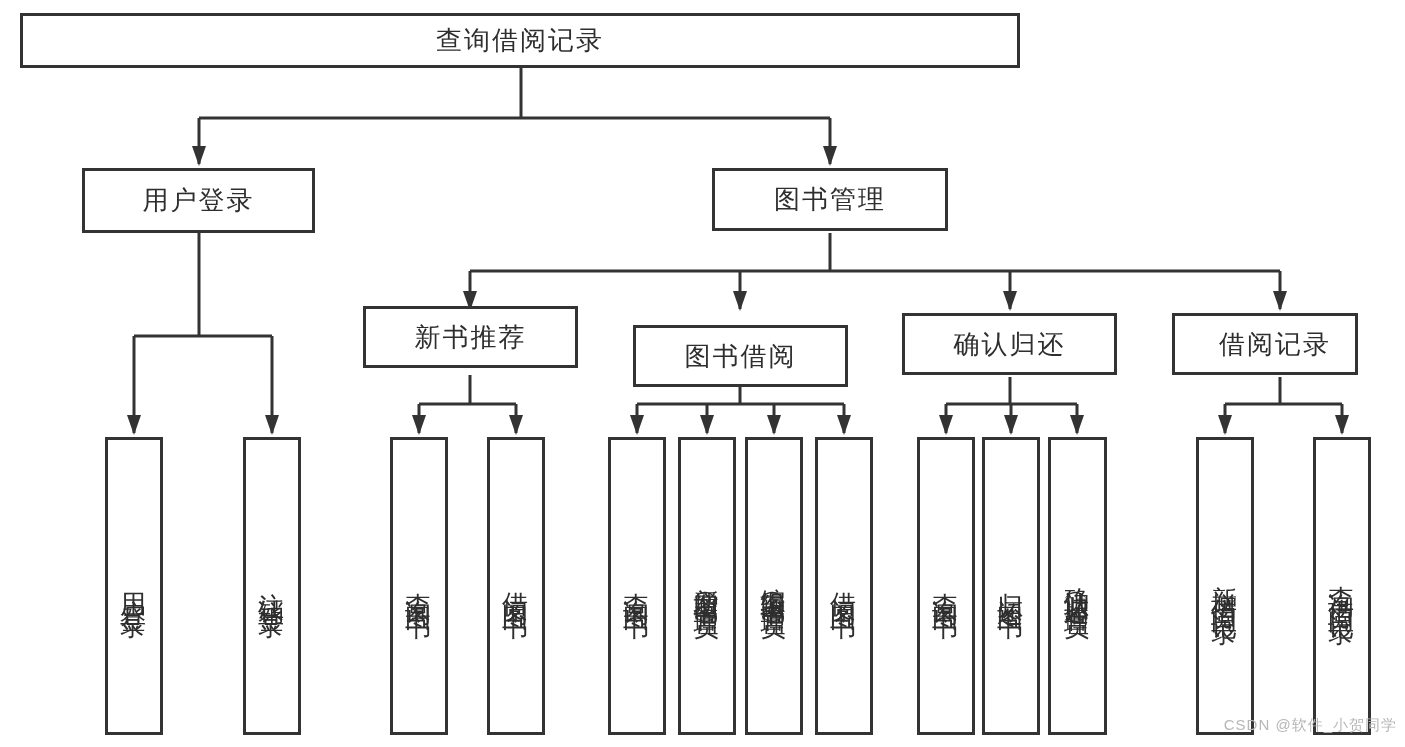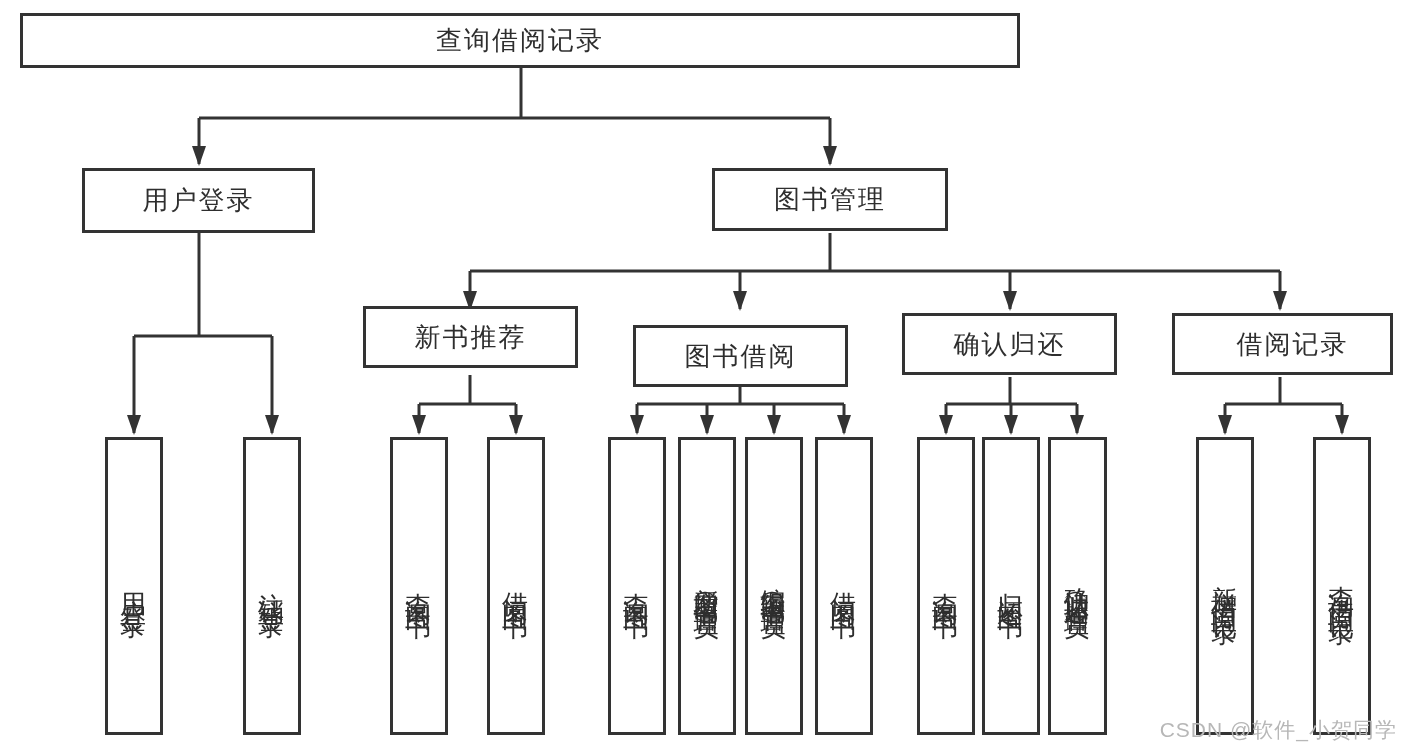--- a/index.html
+++ b/index.html
@@ -58,40 +58,40 @@
     font-size: 25px;
     letter-spacing: 4px;
   }
   
   #root-box   { left: 20px;   top: 13px;  width: 1000px; height: 55px; }
   #n-login    { left: 82px;   top: 168px; width: 233px;  height: 65px; }
   #n-bookmgmt { left: 712px;  top: 168px; width: 236px;  height: 63px; }
   #n-newbook  { left: 363px;  top: 306px; width: 215px;  height: 62px; }
   #n-borrow   { left: 633px;  top: 313px; width: 215px;  height: 62px; margin-top: 12px; }
   #n-current  { left: 902px;  top: 313px; width: 215px;  height: 62px; }
-  #n-records  { left: 1172px; top: 313px; width: 221px;  height: 62px; padding-left: 20px; }
+  #n-records  { left: 1172px; top: 313px; width: 186px;  height: 62px; padding-left: 20px; }
   
   #l1  { left: 105px;  }
   #l2  { left: 243px;  }
   #l3  { left: 390px;  }
   #l4  { left: 487px;  }
   #l5  { left: 608px;  }
   #l6  { left: 678px;  }
   #l7  { left: 745px;  }
   #l8  { left: 815px;  }
   #l9  { left: 917px;  }
   #l10 { left: 982px;  }
   #l11 { left: 1048px; width: 59px; }
   #l12 { left: 1196px; }
   #l13 { left: 1313px; }
   .watermark {
     position: absolute;
     right: 8px;
     top: 716px;
-    font-size: 21px;
+    font-size: 15px;
     letter-spacing: 1px;
     color: #b7b7b7;
     z-index: 5;
     white-space: nowrap;
   }
 </style>
 </head>
 <body>
 
 <div class="stage">

